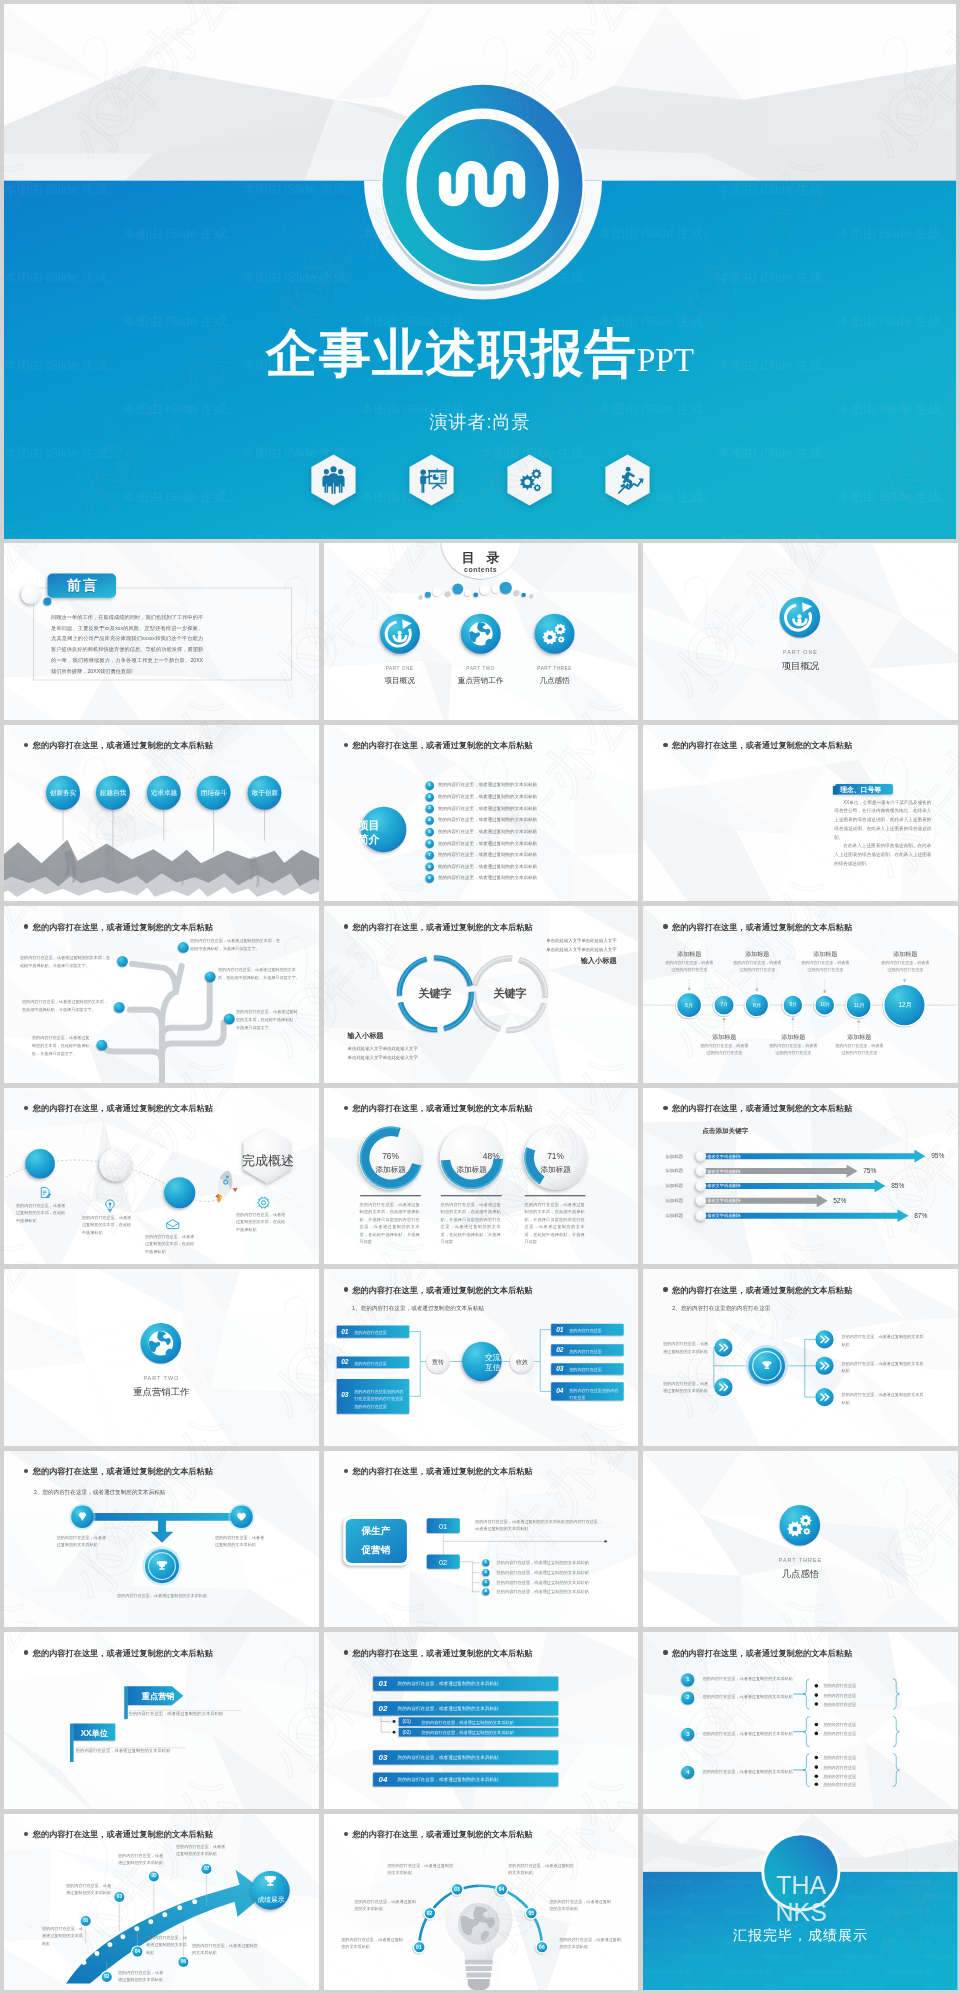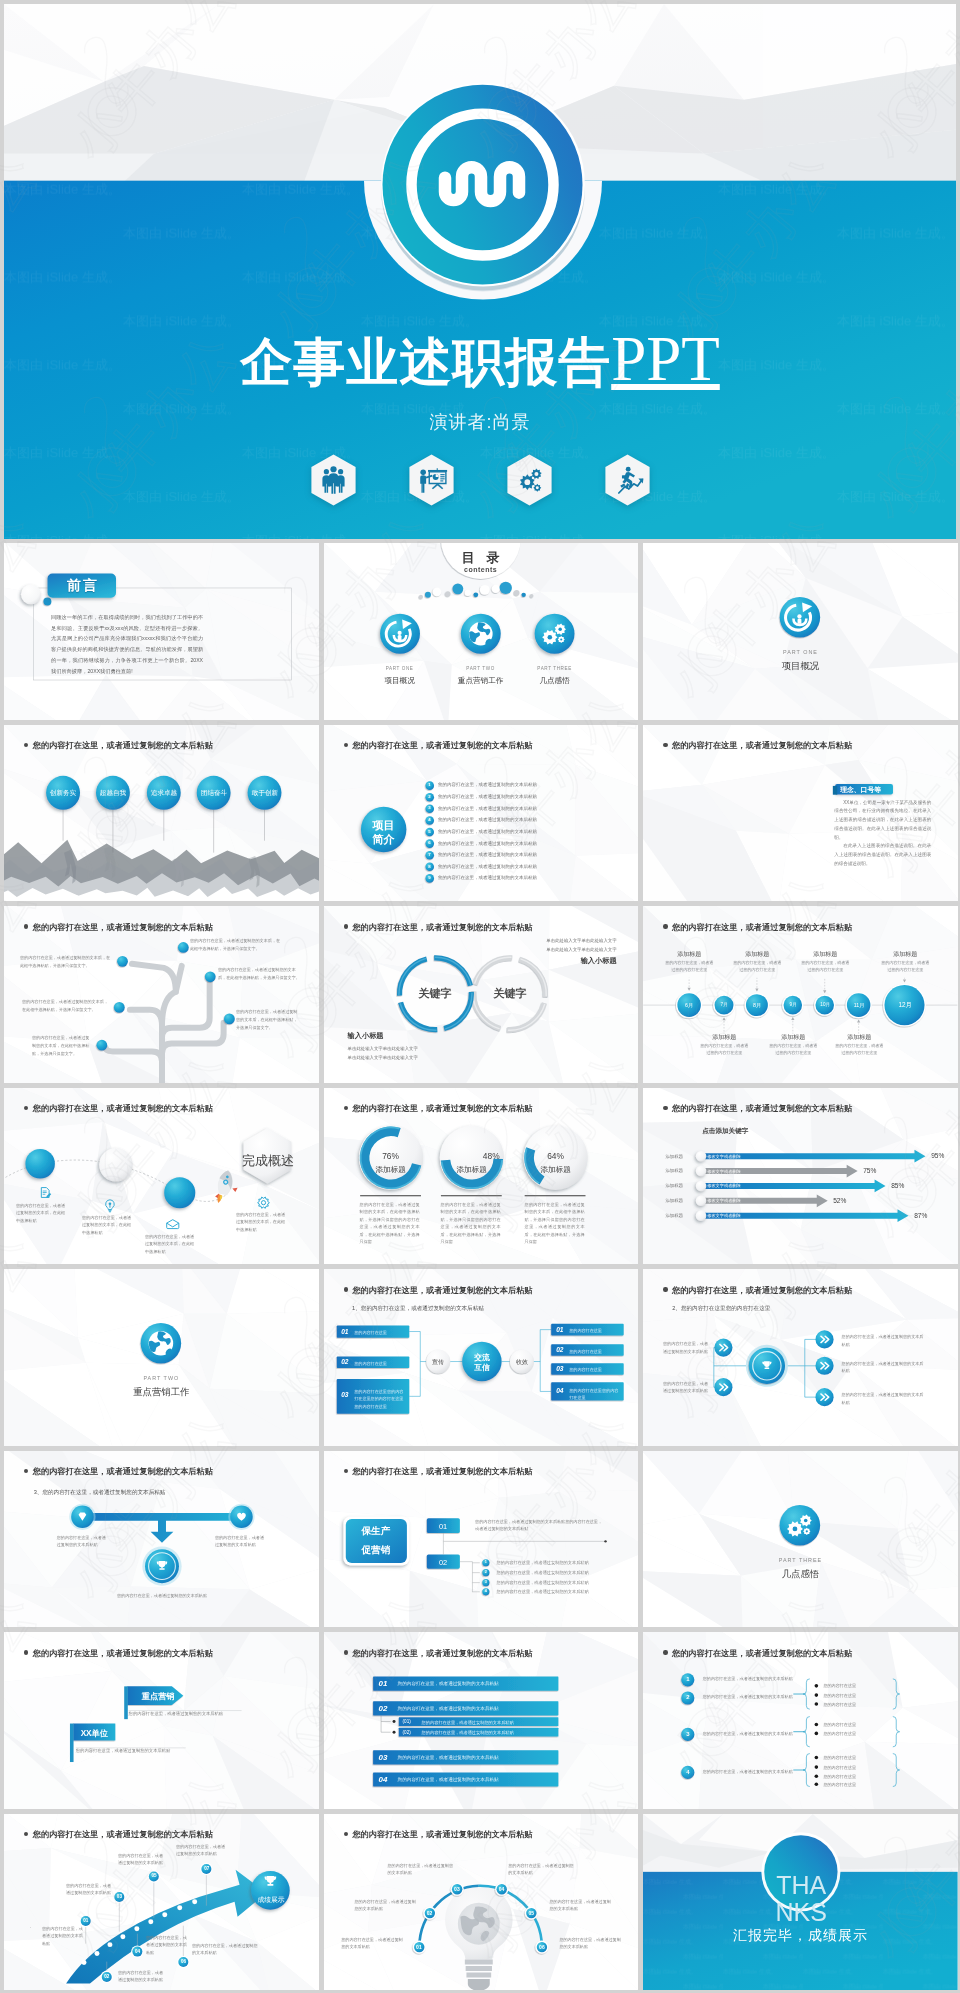--- a/index.html
+++ b/index.html
@@ -7,21 +7,21 @@
 html,body{margin:0;padding:0;}
 body{width:960px;height:1993px;overflow:hidden;background:#d3d3d3;font-family:"Liberation Sans",sans-serif;}
 .page{width:960px;position:relative;}
 .wm{position:absolute;inset:0;pointer-events:none;z-index:9;}
 svg{display:block;overflow:visible;}
 
 
 .hero{position:relative;width:952px;height:535px;margin:4px auto 0;overflow:hidden;background:#f1f2f4;}
 .hero-bg{position:absolute;inset:0;width:100%;height:100%;}
 .hero-title{position:absolute;left:0;top:322px;width:100%;text-align:center;color:#fff;font-size:52px;font-weight:bold;line-height:1.06;letter-spacing:1px;white-space:nowrap;}
-.hero-title .en{font-family:"Liberation Serif",serif;font-weight:normal;font-size:63px;letter-spacing:0;text-decoration:underline;}
+.hero-title .en{font-family:"Liberation Serif",serif;font-weight:normal;font-size:33px;letter-spacing:0;}
 .hero-sub{position:absolute;left:0;top:406px;width:100%;text-align:center;color:#e9f6fa;font-size:18px;letter-spacing:1px;}
 .hexrow{position:absolute;left:0;top:450px;width:100%;display:flex;justify-content:center;gap:51px;}
 .hexbox{width:47px;height:52px;position:relative;filter:drop-shadow(0 2px 3px rgba(0,55,85,.25));}
 
 
 .grid{display:grid;grid-template-columns:repeat(3,314.6px);gap:5px;padding:4px 4px 0;}
 .th{height:176.5px;position:relative;overflow:hidden;background:#f4f5f7;}
 .th .bg{position:absolute;inset:0;width:100%;height:100%;}
 .th .inner{position:absolute;inset:0;}
 .hl{position:absolute;font-size:8.2px;font-weight:bold;color:#3b3b3b;white-space:nowrap;line-height:1;}
@@ -589,21 +589,21 @@
             <circle cx="105.8" cy="60.80" r="4.3" fill="url(#sph4)" filter="url(#shs4)"></circle>
             <circle cx="105.8" cy="72.43" r="4.3" fill="url(#sph4)" filter="url(#shs4)"></circle>
             <circle cx="105.8" cy="84.06" r="4.3" fill="url(#sph4)" filter="url(#shs4)"></circle>
             <circle cx="105.8" cy="95.69" r="4.3" fill="url(#sph4)" filter="url(#shs4)"></circle>
             <circle cx="105.8" cy="107.32" r="4.3" fill="url(#sph4)" filter="url(#shs4)"></circle>
             <circle cx="105.8" cy="118.95" r="4.3" fill="url(#sph4)" filter="url(#shs4)"></circle>
             <circle cx="105.8" cy="130.58" r="4.3" fill="url(#sph4)" filter="url(#shs4)"></circle>
             <circle cx="105.8" cy="142.21" r="4.3" fill="url(#sph4)" filter="url(#shs4)"></circle>
             <circle cx="105.8" cy="153.84" r="4.3" fill="url(#sph4)" filter="url(#shs4)"></circle>
           </svg>
-          <div style="position:absolute;left:34px;top:93px;width:52px;text-align:center;font-size:11px;font-weight:bold;color:#fff;line-height:1.3"><span>项目</span><br><span>简介</span></div>
+          <div style="position:absolute;left:34px;top:93px;width:52px;text-align:left;font-size:11px;font-weight:bold;color:#fff;line-height:1.3"><span>项目</span><br><span>简介</span></div>
           <div style="position:absolute;left:100.8px;top:57.70px;width:10px;text-align:center;font-size:4.4px;font-weight:bold;color:#fff">1</div>
           <div style="position:absolute;left:114.4px;top:57.90px;font-size:4.5px;color:#6d6d6d">您的内容打在这里，或者通过复制您的文本后粘贴</div>
           <div style="position:absolute;left:100.8px;top:69.33px;width:10px;text-align:center;font-size:4.4px;font-weight:bold;color:#fff">2</div>
           <div style="position:absolute;left:114.4px;top:69.53px;font-size:4.5px;color:#6d6d6d">您的内容打在这里，或者通过复制您的文本后粘贴</div>
           <div style="position:absolute;left:100.8px;top:80.96px;width:10px;text-align:center;font-size:4.4px;font-weight:bold;color:#fff">3</div>
           <div style="position:absolute;left:114.4px;top:81.16px;font-size:4.5px;color:#6d6d6d">您的内容打在这里，或者通过复制您的文本后粘贴</div>
           <div style="position:absolute;left:100.8px;top:92.59px;width:10px;text-align:center;font-size:4.4px;font-weight:bold;color:#fff">4</div>
           <div style="position:absolute;left:114.4px;top:92.79px;font-size:4.5px;color:#6d6d6d">您的内容打在这里，或者通过复制您的文本后粘贴</div>
           <div style="position:absolute;left:100.8px;top:104.22px;width:10px;text-align:center;font-size:4.4px;font-weight:bold;color:#fff">5</div>
           <div style="position:absolute;left:114.4px;top:104.42px;font-size:4.5px;color:#6d6d6d">您的内容打在这里，或者通过复制您的文本后粘贴</div>
@@ -1159,21 +1159,21 @@
             <path d="M207.10 60.94 A26.5 26.5 0 0 0 218.43 92.76" fill="none" stroke="#1f8fc4" stroke-width="9.6"></path>
             <path d="M202.99 60.57 A30.5 30.5 0 0 0 215.48 95.64" fill="none" stroke="#4dbade" stroke-width="1.8" opacity="0.8"></path>
             <line x1="201.0" y1="108" x2="262.0" y2="108" stroke="#3a3a3a" stroke-width="1.1"></line>
           </svg>
           <div style="position:absolute;left:39px;top:63px;width:56px;text-align:center;font-size:8.4px;color:#3e3e3e">76%</div>
           <div style="position:absolute;left:39px;top:77px;width:56px;text-align:center;font-size:7.6px;color:#3e3e3e">添加标题</div>
           <div class="tny" style="left:36px;top:113px;width:60px;text-align:justify;line-height:1.85">您的内容打在这里，或者通过复制您的文本后，在此框中选择粘贴，并选择只保留您的内容打在这里，或者通过复制您的文本后，在此框中选择粘贴，并选择只保留</div>
           <div style="position:absolute;left:120px;top:63px;width:56px;text-align:right;font-size:8.4px;color:#3e3e3e">48%</div>
           <div style="position:absolute;left:120px;top:77px;width:56px;text-align:center;font-size:7.6px;color:#3e3e3e">添加标题</div>
           <div class="tny" style="left:117px;top:113px;width:60px;text-align:justify;line-height:1.85">您的内容打在这里，或者通过复制您的文本后，在此框中选择粘贴，并选择只保留您的内容打在这里，或者通过复制您的文本后，在此框中选择粘贴，并选择只保留</div>
-          <div style="position:absolute;left:204px;top:63px;width:56px;text-align:center;font-size:8.4px;color:#3e3e3e">64%</div>
+          <div style="position:absolute;left:204px;top:63px;width:56px;text-align:center;font-size:8.4px;color:#3e3e3e">71%</div>
           <div style="position:absolute;left:204px;top:77px;width:56px;text-align:center;font-size:7.6px;color:#3e3e3e">添加标题</div>
           <div class="tny" style="left:201px;top:113px;width:60px;text-align:justify;line-height:1.85">您的内容打在这里，或者通过复制您的文本后，在此框中选择粘贴，并选择只保留您的内容打在这里，或者通过复制您的文本后，在此框中选择粘贴，并选择只保留</div>
         </div>
       </div>
 <div class="th">
         <svg class="bg" viewBox="0 0 315 177" preserveAspectRatio="none">
           <defs>
 <linearGradient id="bl11" x1="0" y1="0" x2="1" y2="1">
               <stop offset="0" stop-color="#2ab4d8"></stop>
               <stop offset="1" stop-color="#1477c0"></stop>
@@ -1434,21 +1434,21 @@
           <div style="position:absolute;left:232.6px;top:56.6px;font-size:6.6px;font-weight:bold;color:#fff;font-style:italic">01</div>
           <div style="position:absolute;left:245.6px;top:58.0px;width:50.7px;font-size:4.1px;color:#ddeff9;line-height:1.75">您的内容打在这里</div>
           <div style="position:absolute;left:232.6px;top:77.1px;font-size:6.6px;font-weight:bold;color:#fff;font-style:italic">02</div>
           <div style="position:absolute;left:245.6px;top:78.5px;width:50.7px;font-size:4.1px;color:#ddeff9;line-height:1.75">您的内容打在这里</div>
           <div style="position:absolute;left:232.6px;top:96.0px;font-size:6.6px;font-weight:bold;color:#fff;font-style:italic">03</div>
           <div style="position:absolute;left:245.6px;top:97.4px;width:50.7px;font-size:4.1px;color:#ddeff9;line-height:1.75">您的内容打在这里</div>
           <div style="position:absolute;left:232.6px;top:117.6px;font-size:6.6px;font-weight:bold;color:#fff;font-style:italic">04</div>
           <div style="position:absolute;left:245.6px;top:118.2px;width:50.7px;font-size:4.1px;color:#ddeff9;line-height:1.75">您的内容打在这里您的内容打在这里</div>
           <div style="position:absolute;left:102px;top:89px;width:25px;text-align:center;font-size:6px;color:#3e3e3e">宣传</div>
           <div style="position:absolute;left:186px;top:89px;width:25px;text-align:center;font-size:6px;color:#3e3e3e">收效</div>
-          <div style="position:absolute;left:140px;top:84px;width:37px;text-align:center;font-size:7.8px;font-weight:bold;color:#fff;line-height:1.3;white-space:pre-line">交流
+          <div style="position:absolute;left:140px;top:84px;width:37px;text-align:right;font-size:7.8px;font-weight:normal;color:#fff;line-height:1.3;white-space:pre-line">交流
 互信</div>
         </div>
       </div>
 <div class="th">
         <svg class="bg" viewBox="0 0 315 177" preserveAspectRatio="none">
           <defs>
 <linearGradient id="bl14" x1="0" y1="0" x2="1" y2="1">
               <stop offset="0" stop-color="#2ab4d8"></stop>
               <stop offset="1" stop-color="#1477c0"></stop>
             </linearGradient>

